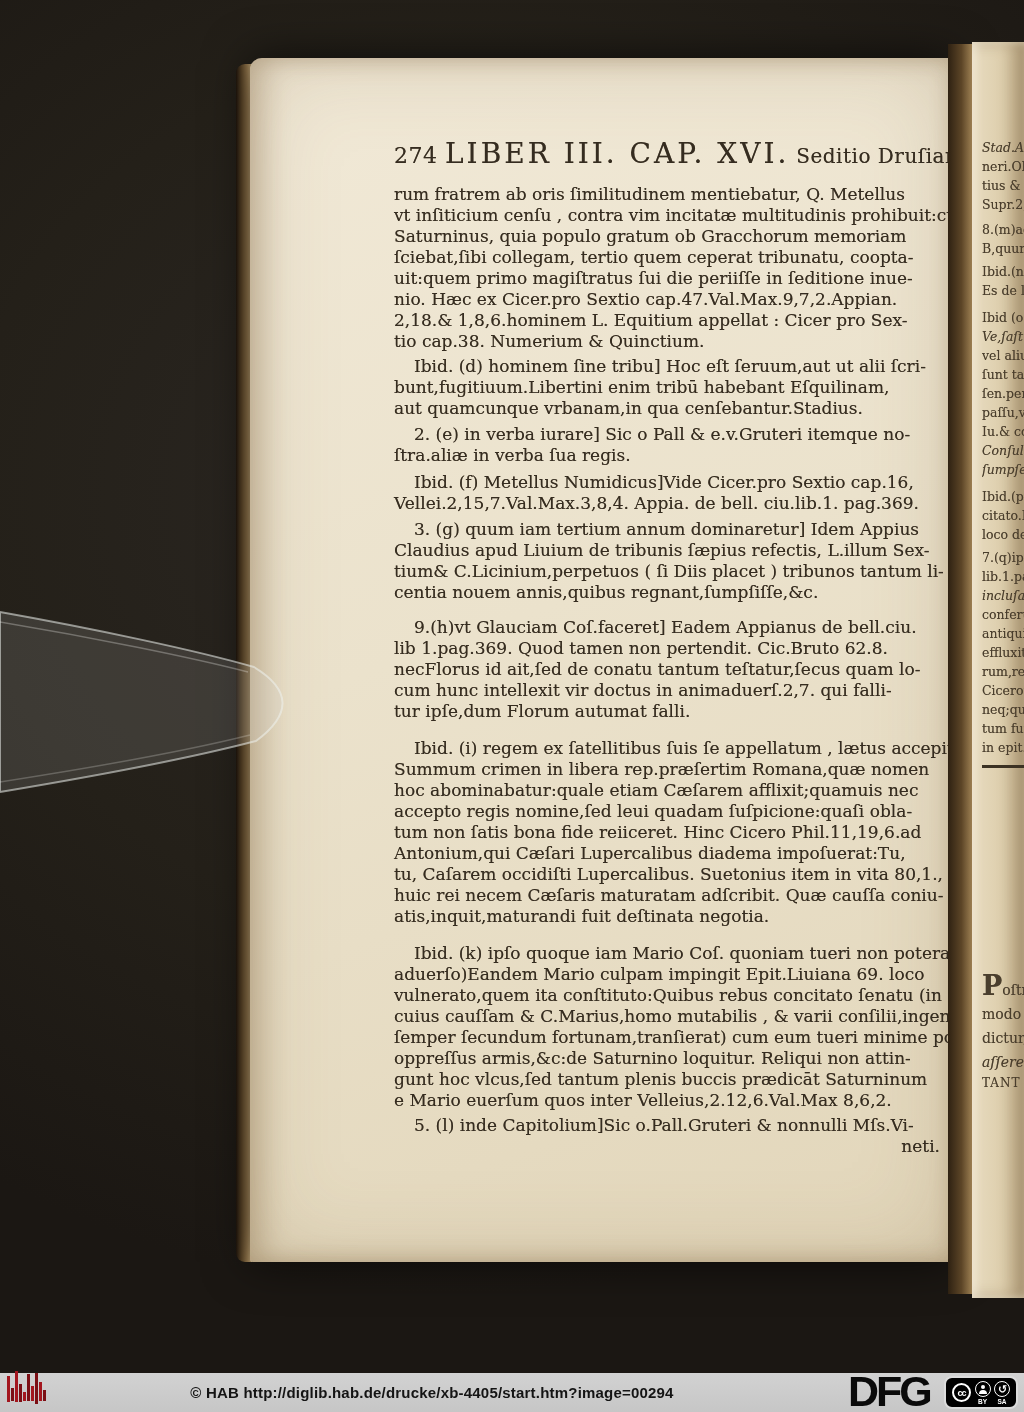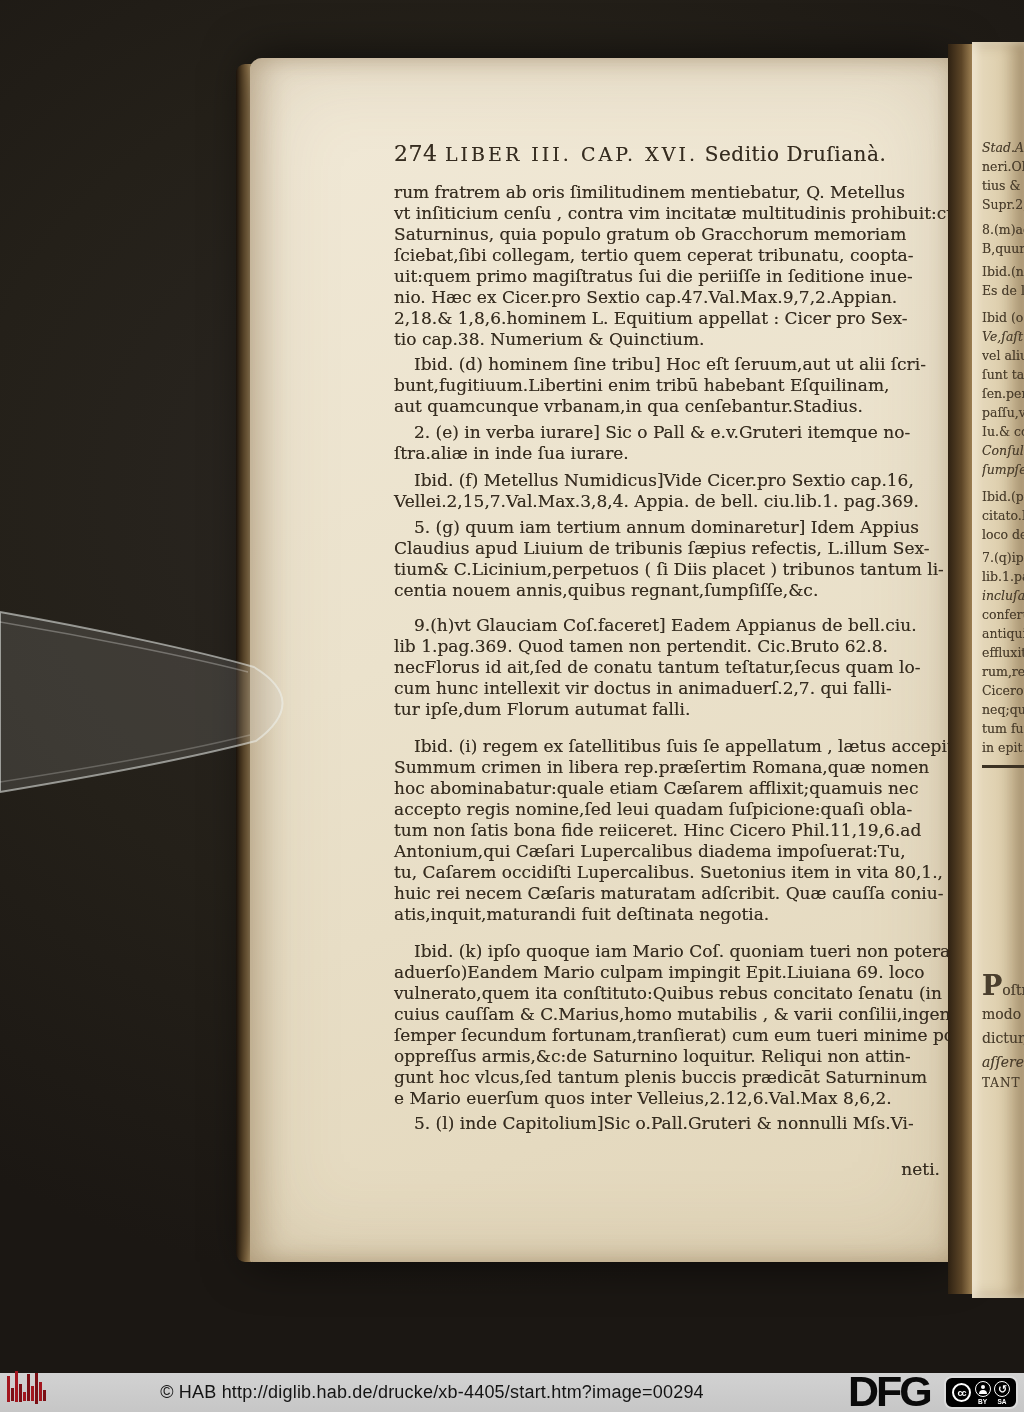--- a/index.html
+++ b/index.html
@@ -20,24 +20,24 @@
     border-radius:12px 4px 3px 3px;
     box-shadow:0 0 46px rgba(0,0,0,.65), inset 0 0 90px rgba(125,95,55,.22), inset 14px 0 26px rgba(110,80,40,.25), inset -6px 0 18px rgba(120,90,50,.18);
   }
   .text-block{
     position:absolute;left:144px;top:78px;width:546px;
     color:#352c20;font-size:17px;line-height:21px;
     text-shadow:0 0 .6px rgba(60,45,25,.55);
   }
   .line{white-space:nowrap;}
   .line.ind{text-indent:20px;}
-  .line.right{text-align:right;margin-top:25px;}
+  .line.right{text-align:right;}
   .line.header{font-size:22px;line-height:36px;margin-bottom:10px;letter-spacing:.5px;}
   .seg-i,.seg-hi{}
-  .seg-caps{letter-spacing:3px;font-size:19px;}
+  .seg-caps{letter-spacing:3px;font-size:28px;}
   .seg-hi{font-size:20px;}
   
   .gutter{
     position:absolute;left:948px;top:44px;width:30px;height:1250px;
     background:linear-gradient(90deg,#c9b astratto 0%, #3a2a17 30%, #71552f 60%, #a98b5c 100%);
     background:linear-gradient(90deg,#2e2112 0%,#5c4527 45%,#9c7f52 80%,#c3a878 100%);
   }
   .facing-page{
     position:absolute;left:972px;top:42px;width:52px;height:1256px;
     background:linear-gradient(90deg,#e8dcc0 0%,#decfae 55%,#ccba94 100%);
@@ -58,21 +58,21 @@
   
   .footer{
     position:absolute;left:0;bottom:0;width:1024px;height:39px;
     background:linear-gradient(180deg,#d2d2d2,#c6c6c6);
     font-family:"Liberation Sans", sans-serif;
   }
   .cal-mark{position:absolute;left:7px;top:2px;height:35px;display:flex;align-items:center;}
   .cal-bar{display:inline-block;margin-right:1px;}
   .footer-link{
     position:absolute;left:0;right:160px;top:0;height:39px;line-height:39px;
-    text-align:center;color:#141414;font-size:18px;letter-spacing:.2px;
+    text-align:center;color:#141414;font-size:15px;letter-spacing:.2px;font-weight:bold;
   }
   .dfg{
     position:absolute;left:848px;top:-3px;height:42px;
     font-size:43px;font-weight:bold;color:#0a0a0a;letter-spacing:-3px;line-height:42px;
   }
   .cc-badge{
     position:absolute;left:944px;top:3px;width:74px;height:33px;
     background:#000;border:2px solid #dcdcdc;border-radius:8px;box-sizing:border-box;
     display:flex;align-items:center;justify-content:space-between;padding:0 6px;
   }
@@ -102,24 +102,24 @@
         <div class="line"><span class="seg-r">Saturninus, quia populo gratum ob Gracchorum memoriam</span></div>
         <div class="line"><span class="seg-r">ſciebat,ſibi collegam, tertio quem ceperat tribunatu, coopta-</span></div>
         <div class="line"><span class="seg-r">uit:quem primo magiſtratus ſui die periiſſe in ſeditione inue-</span></div>
         <div class="line"><span class="seg-r">nio.   Hæc ex Cicer.pro Sextio cap.47.Val.Max.9,7,2.Appian.</span></div>
         <div class="line"><span class="seg-r">2,18.&amp; 1,8,6.hominem L. </span><span class="seg-i">Equitium</span><span class="seg-r"> appellat : Cicer pro Sex-</span></div>
         <div class="line"><span class="seg-r">tio cap.38. </span><span class="seg-i">Numerium</span><span class="seg-r"> &amp; </span><span class="seg-i">Quinctium.</span></div>
         <div class="line ind" style="margin-top: 4px;"><span class="seg-r">Ibid. (d) </span><span class="seg-i">hominem ſine tribu</span><span class="seg-r">] Hoc eſt ſeruum,aut ut alii ſcri-</span></div>
         <div class="line"><span class="seg-r">bunt,fugitiuum.Libertini enim tribū habebant Eſquilinam,</span></div>
         <div class="line"><span class="seg-r">aut quamcunque vrbanam,in qua cenſebantur.Stadius.</span></div>
         <div class="line ind" style="margin-top: 5px;"><span class="seg-r">2. (e) </span><span class="seg-i">in verba iurare</span><span class="seg-r">] Sic o Pall &amp; e.v.Gruteri itemque no-</span></div>
-        <div class="line"><span class="seg-r">ſtra.aliæ </span><span class="seg-i">in inde ſua iurare.</span></div>
+        <div class="line"><span class="seg-r">ſtra.aliæ </span><span class="seg-i">in verba ſua regis.</span></div>
         <div class="line ind" style="margin-top: 6px;"><span class="seg-r">Ibid. (f) </span><span class="seg-i">Metellus Numidicus</span><span class="seg-r">]Vide Cicer.pro Sextio cap.16,</span></div>
         <div class="line"><span class="seg-r">Vellei.2,15,7.Val.Max.3,8,4. Appia. de bell. ciu.lib.1. pag.369.</span></div>
-        <div class="line ind" style="margin-top: 5px;"><span class="seg-r">5. (g) </span><span class="seg-i">quum iam tertium annum dominaretur</span><span class="seg-r">] Idem Appius</span></div>
+        <div class="line ind" style="margin-top: 5px;"><span class="seg-r">3. (g) </span><span class="seg-i">quum iam tertium annum dominaretur</span><span class="seg-r">] Idem Appius</span></div>
         <div class="line"><span class="seg-r">Claudius apud Liuium de tribunis ſæpius refectis, </span><span class="seg-i">L.illum Sex-</span></div>
         <div class="line"><span class="seg-i">tium&amp; C.Licinium,perpetuos ( ſi Diis placet ) tribunos tantum li-</span></div>
         <div class="line"><span class="seg-i">centia nouem annis,quibus regnant,ſumpſiſſe,&amp;c.</span></div>
         <div class="line ind" style="margin-top: 14px;"><span class="seg-r">9.(h)</span><span class="seg-i">vt Glauciam Coſ.faceret</span><span class="seg-r">] Eadem Appianus de bell.ciu.</span></div>
         <div class="line"><span class="seg-r">lib 1.pag.369.   Quod tamen non pertendit. Cic.Bruto 62.8.</span></div>
         <div class="line"><span class="seg-r">necFlorus id ait,ſed de conatu tantum teſtatur,ſecus quam lo-</span></div>
         <div class="line"><span class="seg-r">cum hunc intellexit vir doctus in animaduerſ.2,7. qui falli-</span></div>
         <div class="line"><span class="seg-r">tur ipſe,dum Florum autumat falli.</span></div>
         <div class="line ind" style="margin-top: 16px;"><span class="seg-r">Ibid. (i) </span><span class="seg-i">regem ex ſatellitibus ſuis ſe appellatum , lætus accepit)</span></div>
         <div class="line"><span class="seg-r">Summum crimen in libera rep.præſertim Romana,quæ nomen</span></div>

